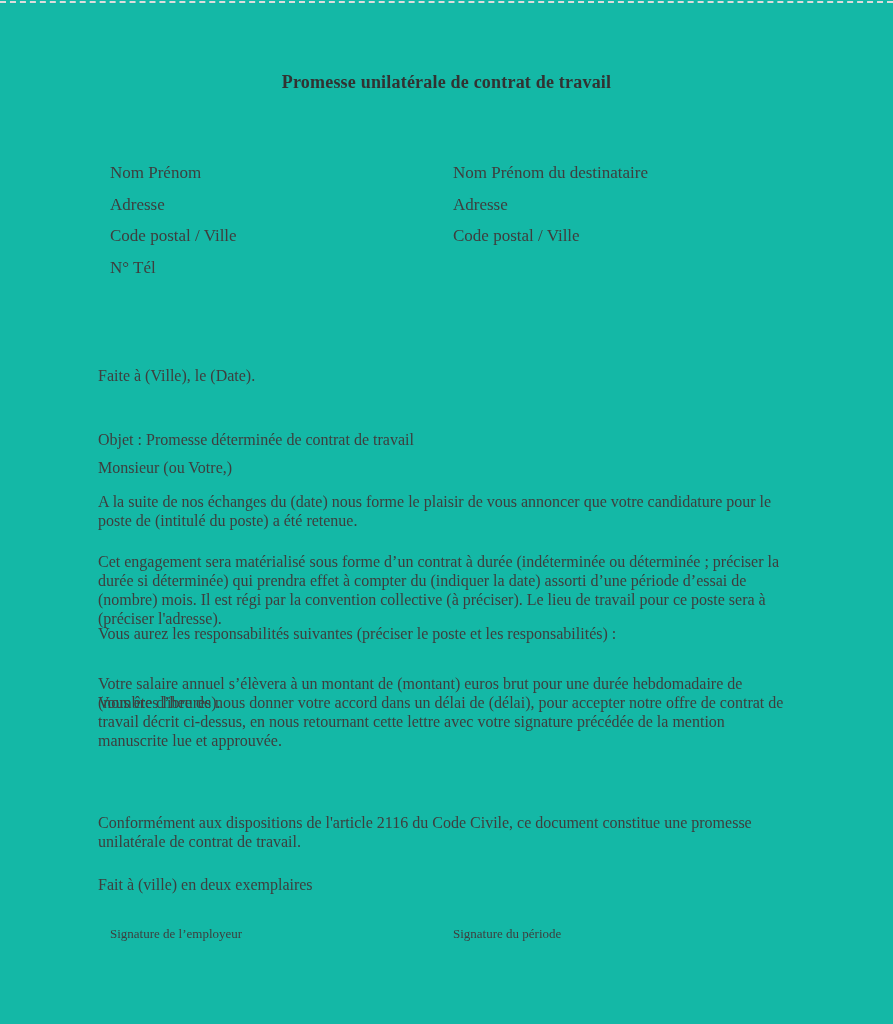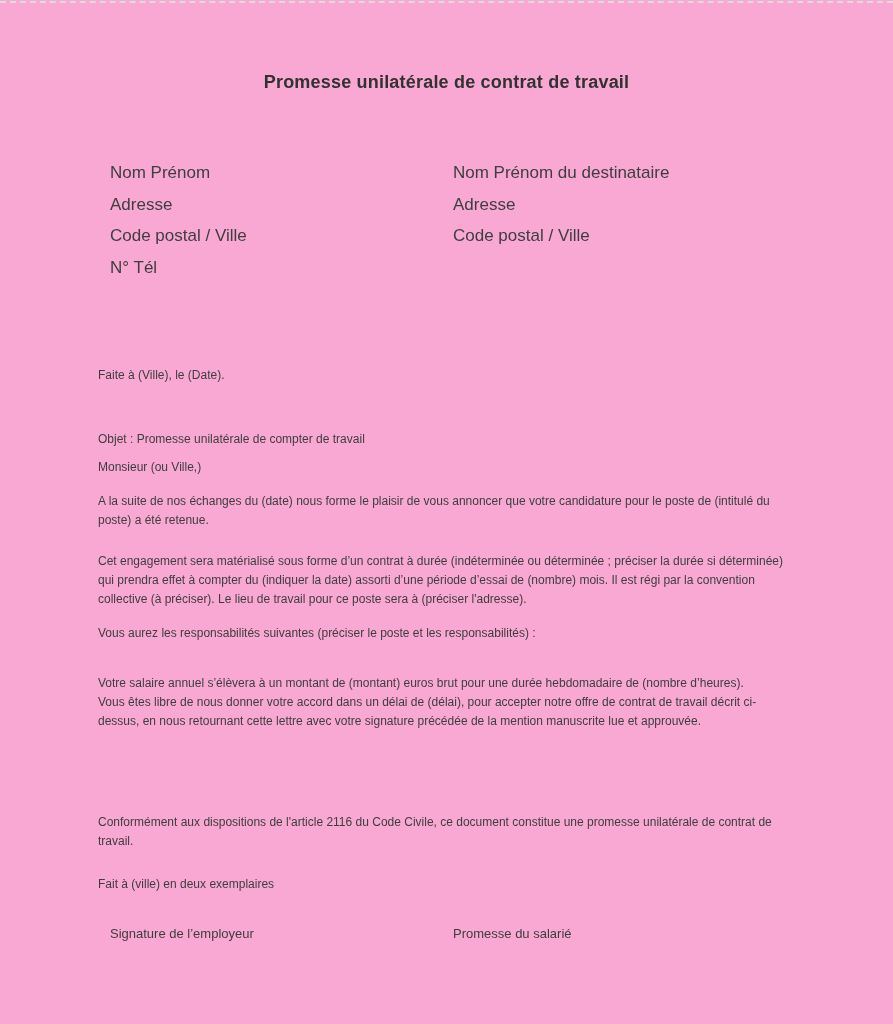--- a/index.html
+++ b/index.html
@@ -8,21 +8,22 @@
     width: 893px;
     height: 1024px;
     position: relative;
     font-family: "Liberation Sans", "DejaVu Sans", sans-serif;
     color: #3e3e3e;
     overflow: hidden;
   }
   .page {
     position: absolute;
     inset: 0;
-    background: #f9a8d4;
+    background: #14b8a6;
+    font-family: Liberation Serif, serif;
   }
   .top-rule {
     position: absolute;
     top: 1px;
     left: 0;
     width: 100%;
     height: 0;
     border-top: 2px dashed #dcdcdc;
   }
   .doc-title {
@@ -44,21 +45,21 @@
   .addr-col.right { left: 453px; width: 330px; }
   .addr-col p {
     font-size: 17px;
     line-height: 31.6px;
     white-space: nowrap;
   }
   .line, .para {
     position: absolute;
     left: 98px;
     width: 692px;
-    font-size: 12px;
+    font-size: 16px;
     line-height: 19px;
   }
   .pos-date      { top: 366px; }
   .pos-subject   { top: 430px; }
   .pos-salute    { top: 458px; }
   .pos-p1        { top: 492px; }
   .pos-p2        { top: 552px; }
   .pos-p3        { top: 624px; }
   .pos-p4        { top: 674px; }
   .pos-p5        { top: 693px; }
@@ -97,36 +98,36 @@
   </div>
 
   <div class="addr-col right">
     <p>Nom Prénom du destinataire</p>
     <p>Adresse</p>
     <p>Code postal / Ville</p>
   </div>
 
   <p class="line pos-date">Faite à (Ville), le (Date).</p>
 
-  <p class="line pos-subject">Objet : Promesse unilatérale de compter de travail</p>
+  <p class="line pos-subject">Objet : Promesse déterminée de contrat de travail</p>
 
-  <p class="line pos-salute">Monsieur (ou Ville,)</p>
+  <p class="line pos-salute">Monsieur (ou Votre,)</p>
 
   <p class="para pos-p1">A la suite de nos échanges du (date) nous forme le plaisir de vous annoncer que votre candidature pour le poste de (intitulé du poste) a été retenue.</p>
 
   <p class="para pos-p2">Cet engagement sera matérialisé sous forme d’un contrat à durée (indéterminée ou déterminée ; préciser la durée si déterminée) qui prendra effet à compter du (indiquer la date) assorti d’une période d’essai de (nombre) mois. Il est régi par la convention collective (à préciser). Le lieu de travail pour ce poste sera à (préciser l'adresse).</p>
 
   <p class="para pos-p3">Vous aurez les responsabilités suivantes  (préciser le poste et les responsabilités) :</p>
 
   <p class="para pos-p4">Votre salaire annuel s’élèvera à un montant de (montant) euros brut pour une durée hebdomadaire de (nombre d’heures).</p>
 
   <p class="para pos-p5">Vous êtes libre de nous donner votre accord dans un délai de  (délai), pour accepter notre offre de contrat de travail décrit ci-dessus, en nous retournant cette lettre avec votre signature précédée de la mention manuscrite lue et approuvée.</p>
 
   <p class="para pos-p6">Conformément aux dispositions de l'article 2116 du Code Civile, ce document constitue une promesse unilatérale de contrat de travail.</p>
 
   <p class="line pos-madein">Fait à (ville) en deux exemplaires</p>
 
   <div class="sig-row">
     <span class="sig employer">Signature de l’employeur</span>
-    <span class="sig employee">Promesse du salarié</span>
+    <span class="sig employee">Signature du période</span>
   </div>
 
 </div>
 
 </body></html>

